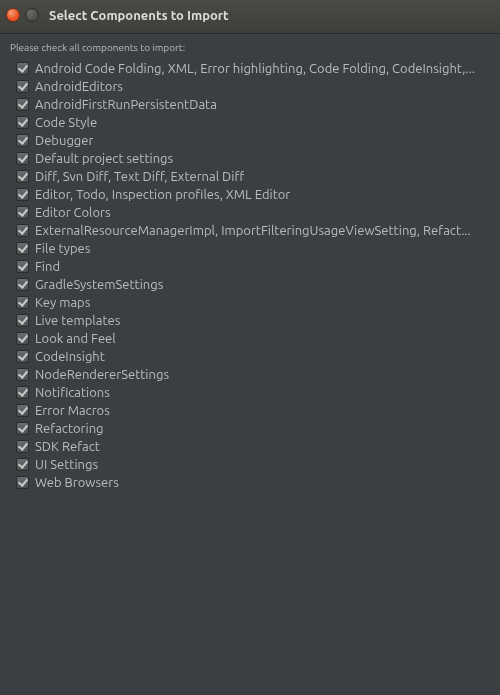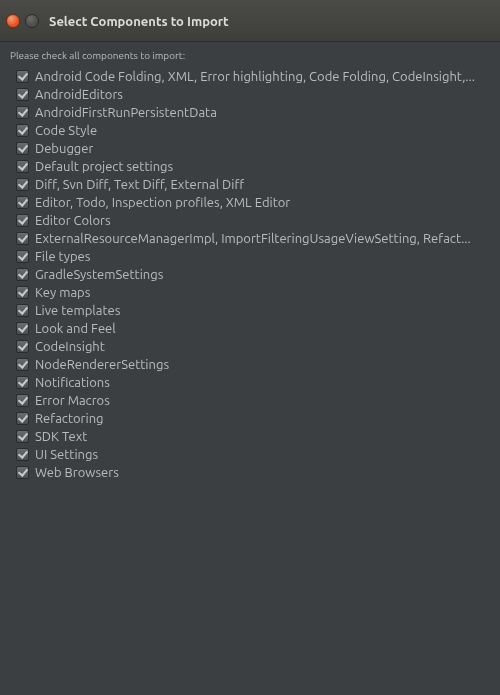--- a/index.html
+++ b/index.html
@@ -10,24 +10,24 @@
   body {
     width: 500px;
     height: 695px;
     background: #3c3f41;
     font-family: "Ubuntu", "Segoe UI", Arial, sans-serif;
     font-size: 13px;
     color: #bbbbbb;
     overflow: hidden;
   }
   .titlebar {
-    height: 42px;
+    height: 34px;
     background: linear-gradient(to bottom, #4a4a46 0%, #3e3e3a 100%);
     display: flex;
-    align-items: center;
+    align-items: flex-start;
     padding: 8px 6px;
     border-bottom: 1px solid #2b2b2b;
   }
   .window-controls {
     display: flex;
     gap: 5px;
     align-items: center;
   }
   .window-btn {
     width: 14px;
@@ -150,20 +150,24 @@
       <div class="item">
         <span class="checkbox"></span>
         <span class="item-label">ExternalResourceManagerImpl, ImportFilteringUsageViewSetting, Refact...</span>
       </div>
       <div class="item">
         <span class="checkbox"></span>
         <span class="item-label">File types</span>
       </div>
       <div class="item">
         <span class="checkbox"></span>
+        <span class="item-label">Find</span>
+      </div>
+      <div class="item">
+        <span class="checkbox"></span>
         <span class="item-label">GradleSystemSettings</span>
       </div>
       <div class="item">
         <span class="checkbox"></span>
         <span class="item-label">Key maps</span>
       </div>
       <div class="item">
         <span class="checkbox"></span>
         <span class="item-label">Live templates</span>
       </div>
@@ -186,21 +190,21 @@
       <div class="item">
         <span class="checkbox"></span>
         <span class="item-label">Error Macros</span>
       </div>
       <div class="item">
         <span class="checkbox"></span>
         <span class="item-label">Refactoring</span>
       </div>
       <div class="item">
         <span class="checkbox"></span>
-        <span class="item-label">SDK Text</span>
+        <span class="item-label">SDK Refact</span>
       </div>
       <div class="item">
         <span class="checkbox"></span>
         <span class="item-label">UI Settings</span>
       </div>
       <div class="item">
         <span class="checkbox"></span>
         <span class="item-label">Web Browsers</span>
       </div>
     </div>

